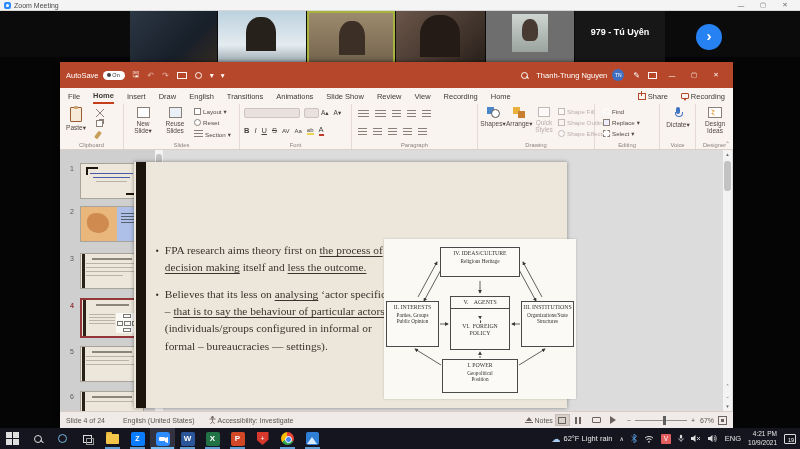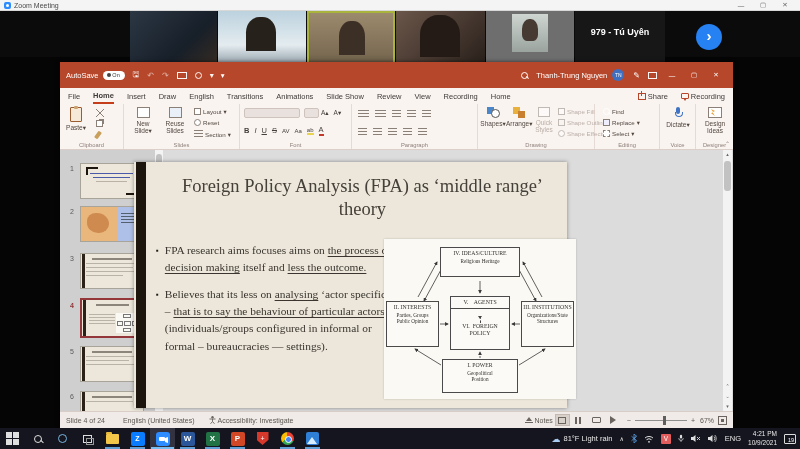--- a/index.html
+++ b/index.html
@@ -505,26 +505,25 @@
           <div class="tl" style="width:75%;"></div>
         </div>
 
         <div class="vsb" style="left:95px;height:261px;">
           <div class="vthumb" style="top:4px;height:168px;"></div>
         </div>
       </div>
 
       <div class="slide">
         <div class="slide-band"></div>
-        <div class="slide-title">Foreign Policy Analysis (FPA) as ‘middle range’ theory</div>
 
         <div class="bullets">
           <div class="bullet">
             <span class="bmark">▪</span>
-            <span class="btext"><span>FPA research aims focuses aims on </span><span class="u">the process of decision making</span><span> itself and </span><span class="u">less the outcome.</span></span>
+            <span class="btext"><span>FPA research aims theory first on </span><span class="u">the process of decision making</span><span> itself and </span><span class="u">less the outcome.</span></span>
           </div>
           <div class="bullet">
             <span class="bmark">▪</span>
             <span class="btext"><span>Believes that its less on </span><span class="u">analysing</span><span> ‘actor specific’ – </span><span class="u">that is to say the behaviour of particular actors</span><span> (individuals/groups configured in informal or formal – bureaucracies — settings).</span></span>
           </div>
         </div>
 
         <div class="diagram">
           <svg width="192" height="160" style="position:absolute;left:0;top:0;">
             <defs>
@@ -658,21 +657,21 @@
     <span class="tb-ic open">
         <span class="chrome"></span>
       </span>
     <span class="tb-ic open">
         <span class="photos"></span>
       </span>
 
     <span class="tray">
       <span class="f">
         <span style="color:#a9cdf2;font-size:9px;margin-right:3px;">☁</span>
-        <span>81°F Light rain</span>
+        <span>62°F Light rain</span>
       </span>
       <span style="font-size:6px;">∧</span>
       <svg width="6" height="9" viewBox="0 0 6 9">
           <path d="M3 0 L5.5 2.2 L3 4.5 L5.5 6.8 L3 9 V0 M0.5 2.2 L5.5 6.8 M0.5 6.8 L5.5 2.2" stroke="#5aa0e0" stroke-width="0.8" fill="none"></path>
         </svg>
       <svg width="10" height="8" viewBox="0 0 10 8">
           <path d="M1 3 A6 6 0 0 1 9 3 M2.5 4.7 A4 4 0 0 1 7.5 4.7" stroke="#ddd" stroke-width="1" fill="none"></path>
           <circle cx="5" cy="6.8" r="0.9" fill="#ddd"></circle>
         </svg>
       <span class="vbadge">V</span>

